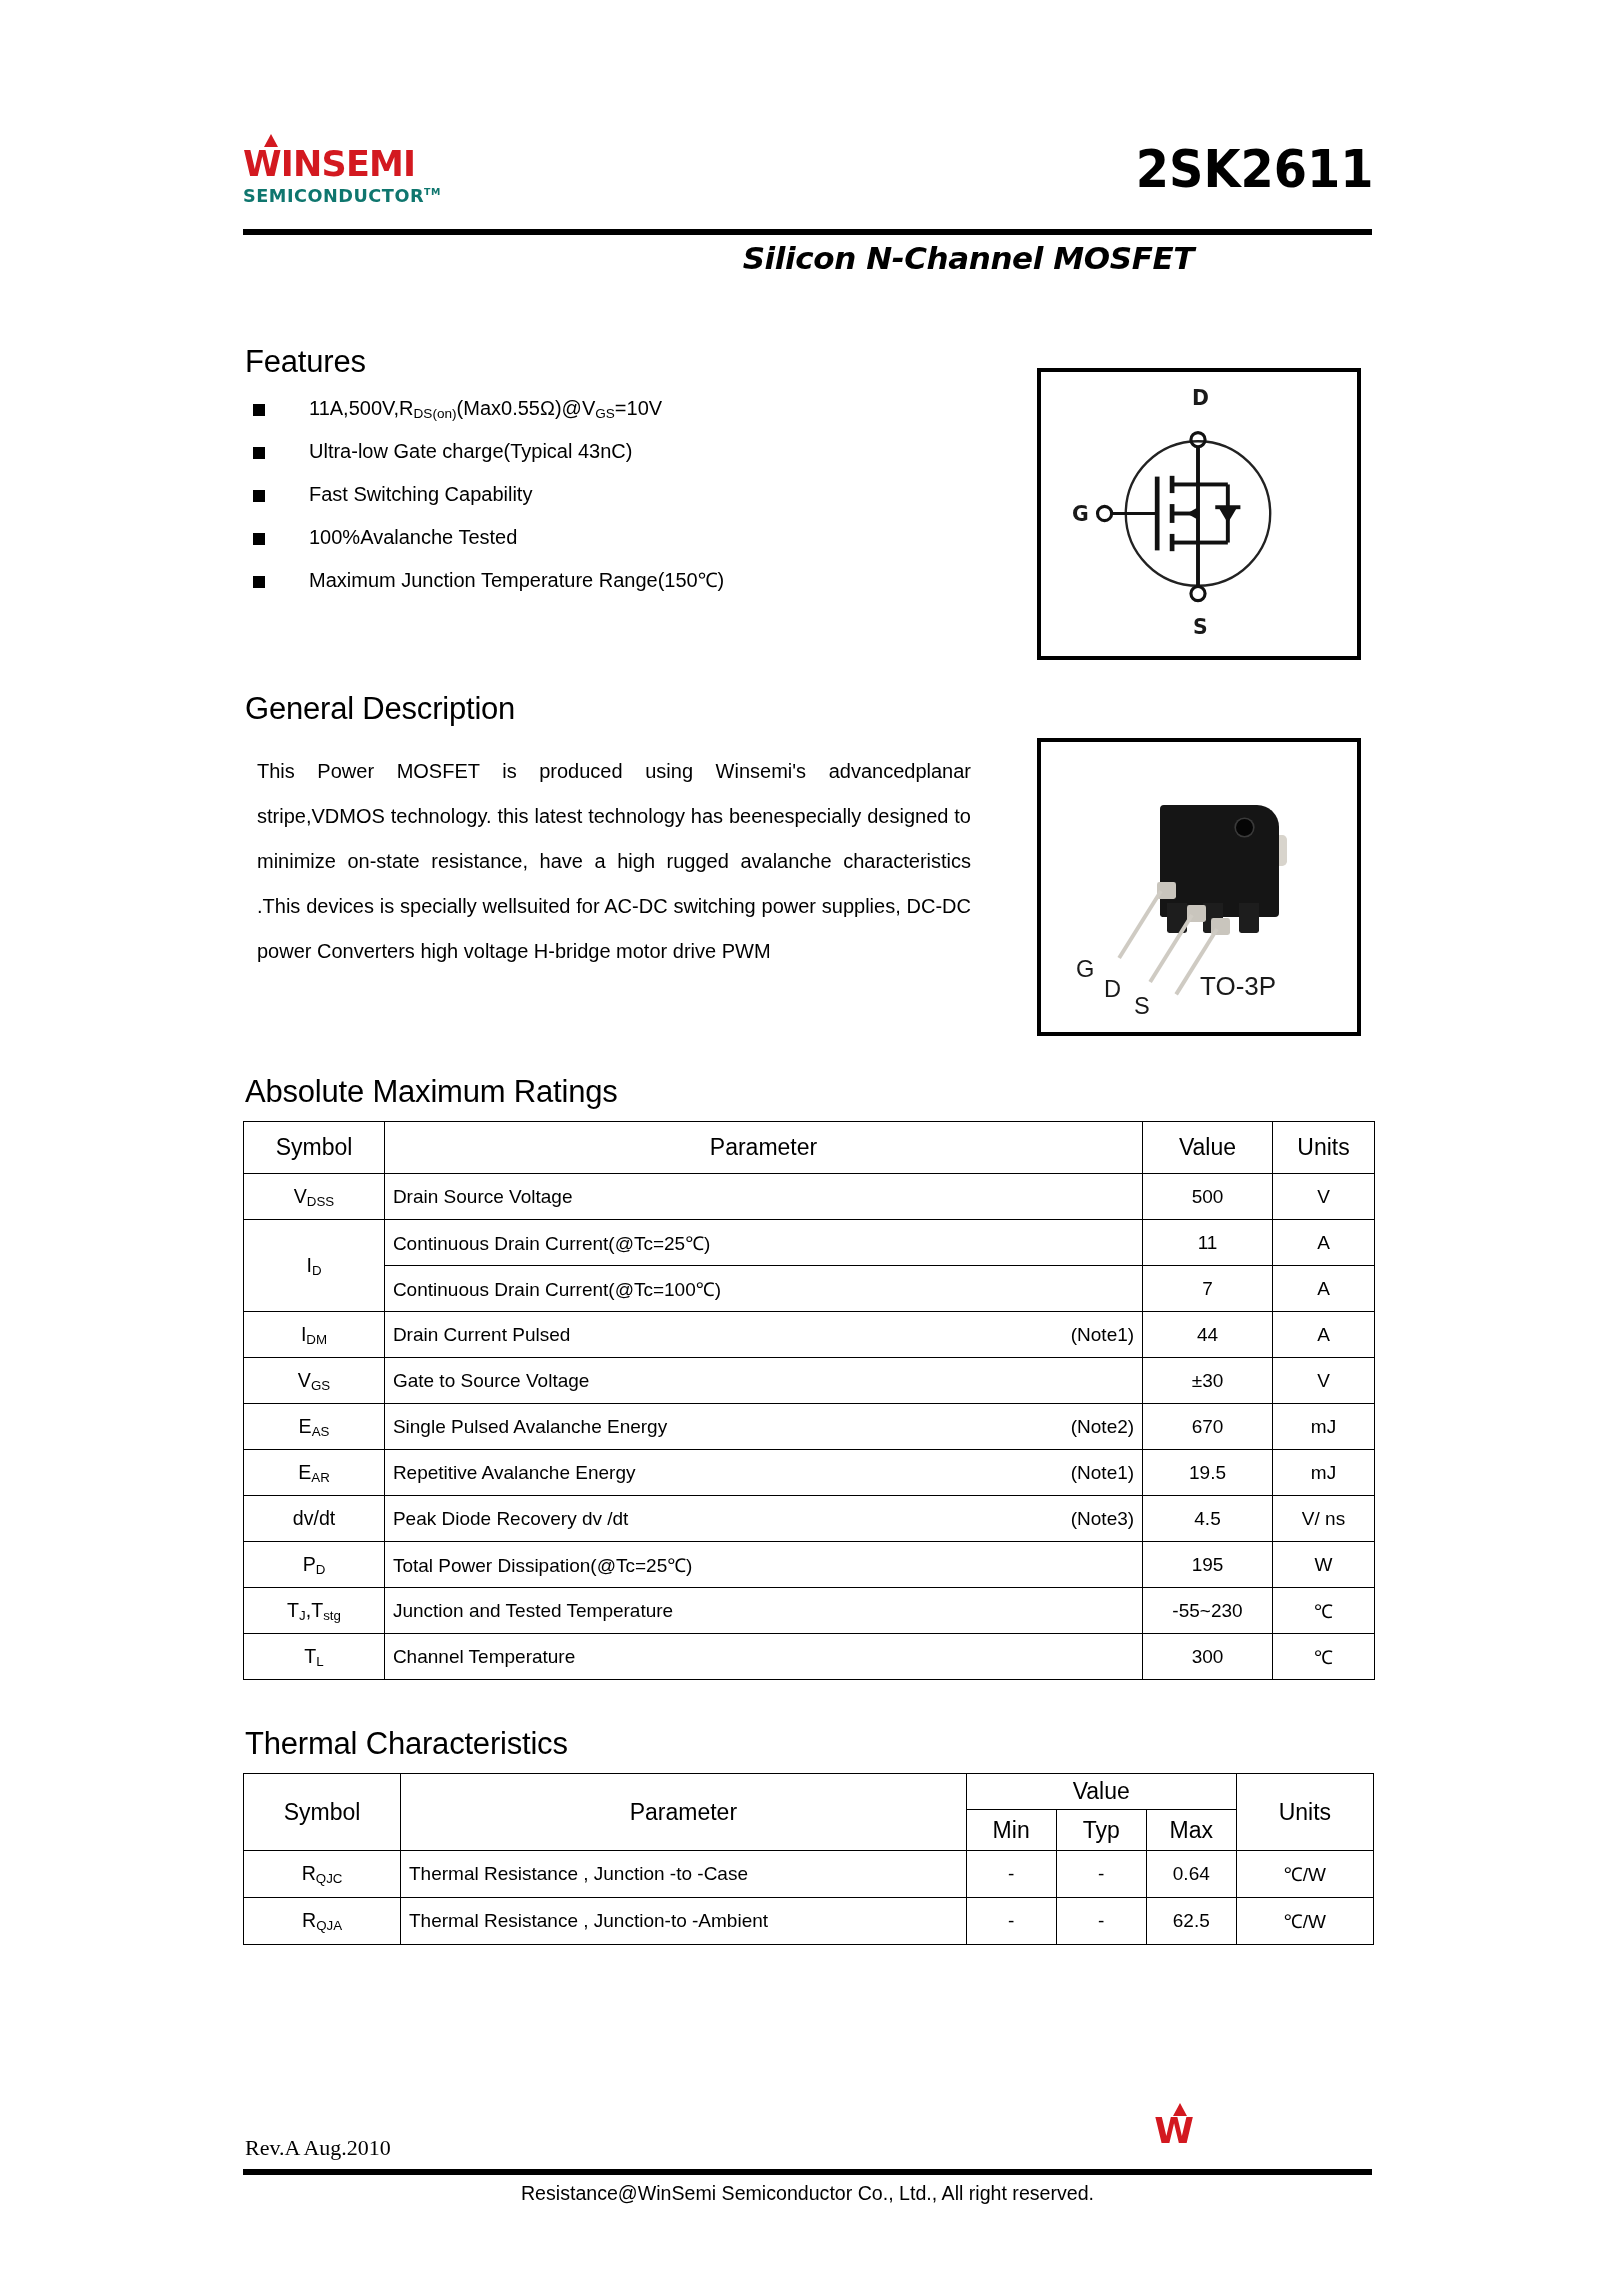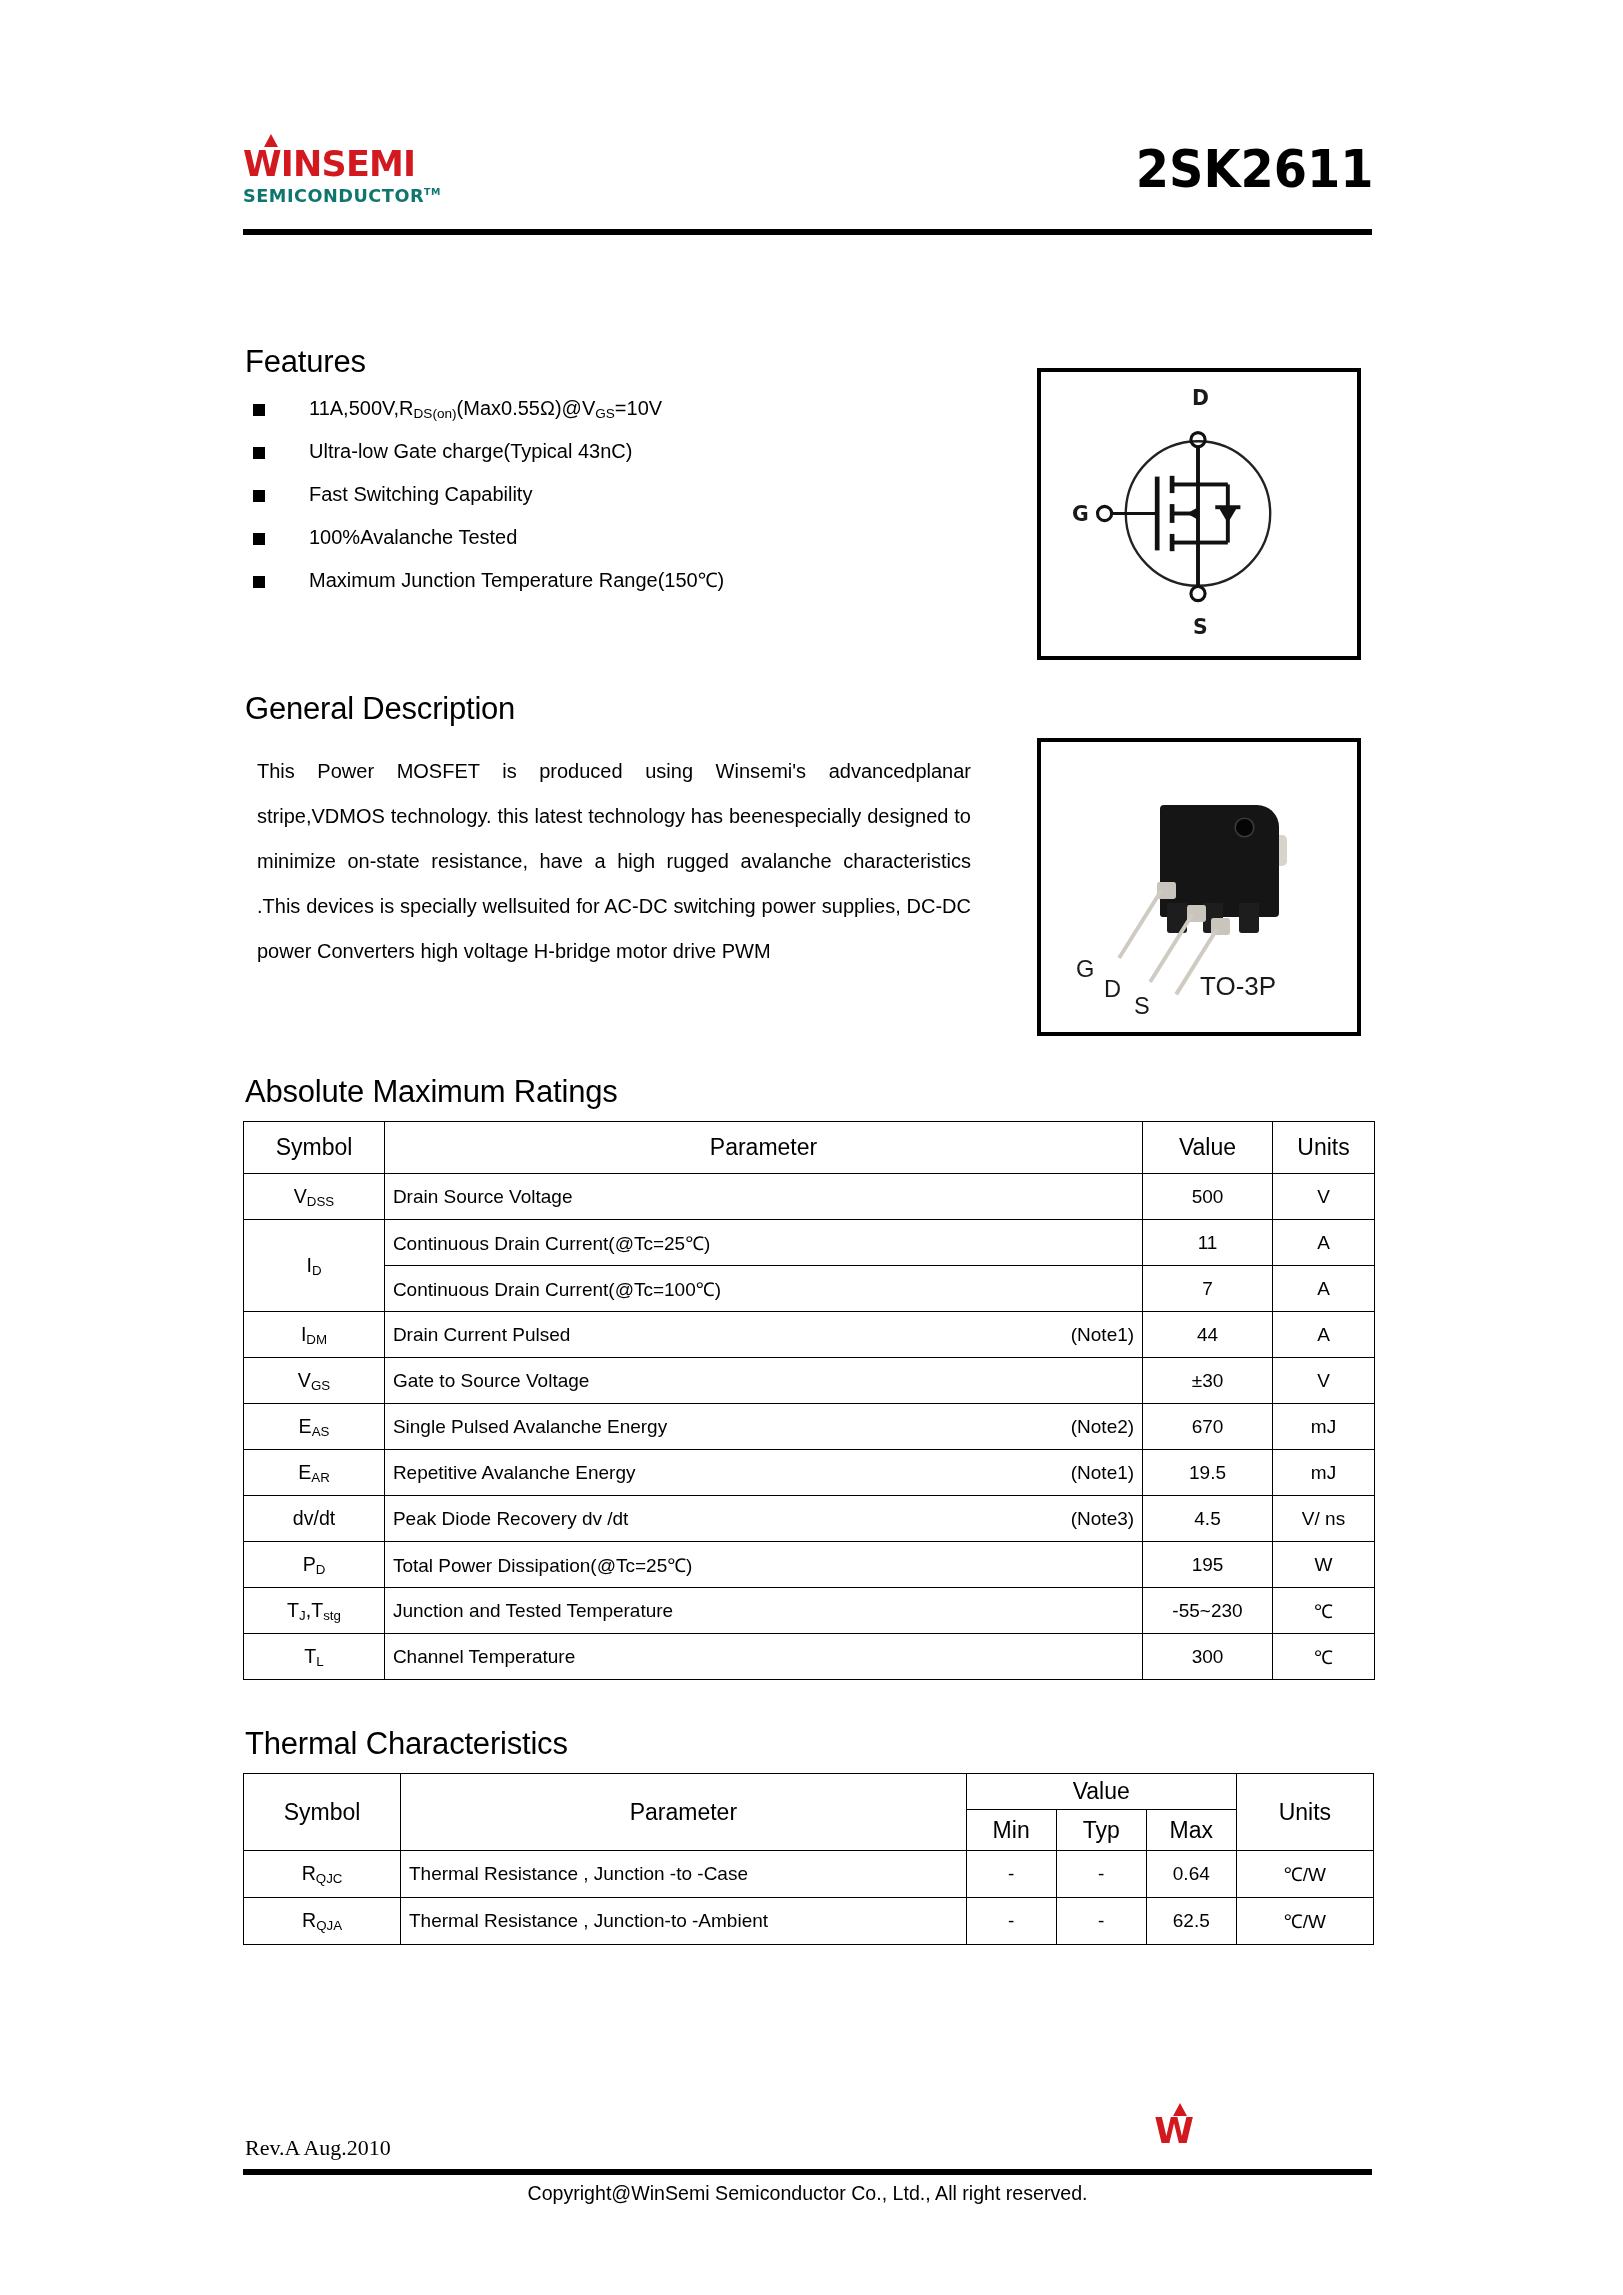--- a/index.html
+++ b/index.html
@@ -327,20 +327,21 @@
   <div class="header">
     <div class="logo-block">
       <div class="logo-word">
         <span class="logo-w-wrap"><span class="logo-arrow"></span><span>W</span></span><span>INSEMI</span>
       </div>
       <div class="logo-sub"><span>SEMICONDUCTOR</span><span class="logo-tm">TM</span></div>
     </div>
     <div class="part-number">2SK2611</div>
   </div>
   <div class="header-rule"></div>
+  <div class="subtitle">Silicon N-Channel MOSFET</div>
 
   <div class="section-heading" id="features-heading">Features</div>
   <div class="features-list">
     <div class="feature-row">
       <span class="bullet"></span>
       <span class="feature-text">11A,500V,R<sub>DS(on)</sub>(Max0.55Ω)@V<sub>GS</sub>=10V</span>
     </div>
     <div class="feature-row">
       <span class="bullet"></span>
       <span class="feature-text">Ultra-low Gate charge(Typical 43nC)</span>
@@ -544,16 +545,16 @@
         <td class="c-unit">℃/W</td>
       </tr>
     </tbody>
   </table>
 
   <div class="footer-rev">Rev.A Aug.2010</div>
   <div class="footer-mark">
     <span class="logo-w-wrap"><span class="logo-arrow"></span><span>W</span></span>
   </div>
   <div class="footer-rule"></div>
-  <div class="footer-copyright">Copyright@WinSemi Semiconductor Co., Ltd., All right reserved.</div>
+  <div class="footer-copyright">Resistance@WinSemi Semiconductor Co., Ltd., All right reserved.</div>
 
 </div>
 
 
 </body></html>

